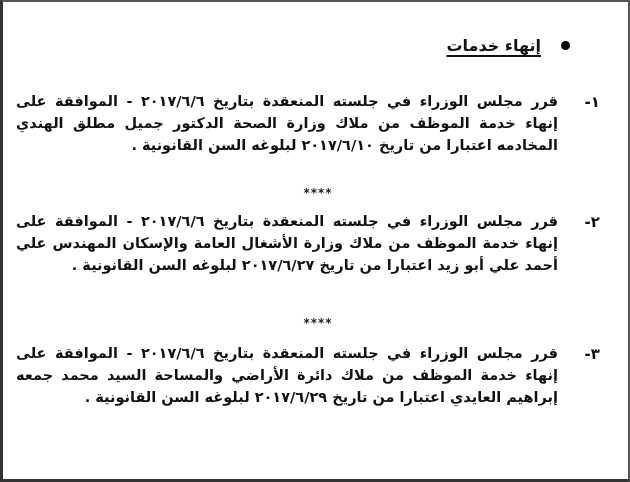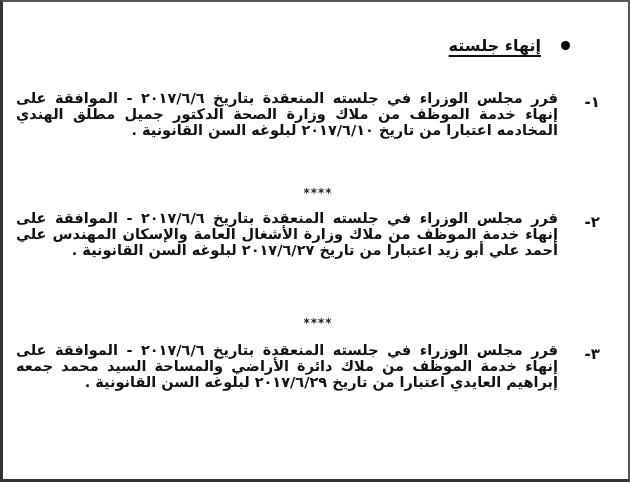--- a/index.html
+++ b/index.html
@@ -39,39 +39,39 @@
   }
   .item-num {
     width: 46px; flex: 0 0 46px;
     font-weight: bold; font-size: 15px;
     line-height: 25px; text-align: right;
     padding-right: 4px; box-sizing: border-box;
   }
   .item-text {
     flex: 1;
     font-size: 14.5px; font-weight: bold;
-    line-height: 16px; text-align: justify;
+    line-height: 22px; text-align: justify;
     text-align-last: right;
     padding-left: 4px;
   }
   .sep {
     position: absolute; left: 0; width: 630px;
     text-align: center; direction: ltr;
     font-size: 12px; font-weight: bold; color: #222;
     letter-spacing: 1px;
   }
 </style>
 </head>
 <body>
 
 <div class="page">
 
   <div class="heading-row">
     <span class="bullet"></span>
-    <span class="heading">إنهاء جلسته</span>
+    <span class="heading">إنهاء خدمات</span>
   </div>
 
   <div class="item" style="top:88px;">
     <div class="item-num">١-</div>
     <div class="item-text">قرر مجلس الوزراء في جلسته المنعقدة بتاريخ ٢٠١٧/٦/٦ - الموافقة على إنهاء خدمة الموظف من ملاك وزارة الصحة الدكتور جميل مطلق الهندي المخادمه اعتبارا من تاريخ ٢٠١٧/٦/١٠ لبلوغه السن القانونية .</div>
   </div>
 
   <div class="sep" style="top:184px;">****</div>
 
   <div class="item" style="top:208px;">

